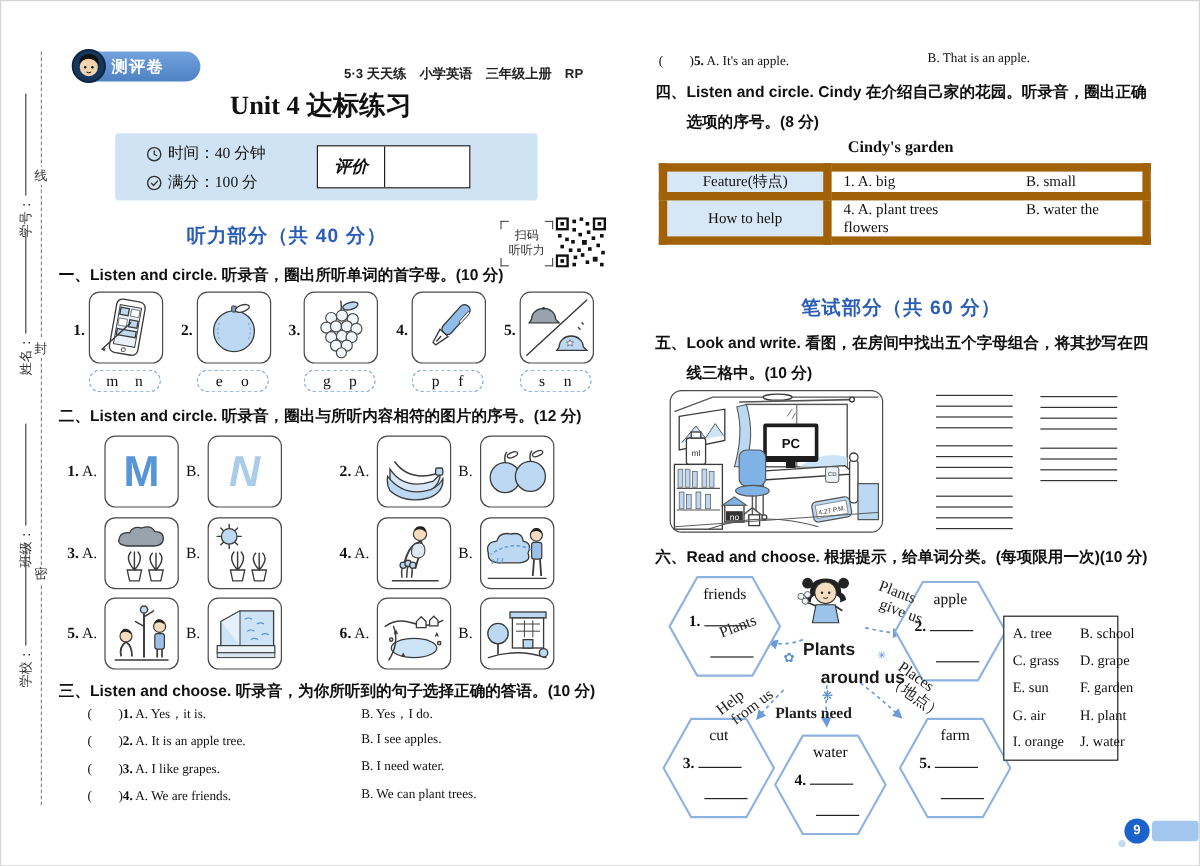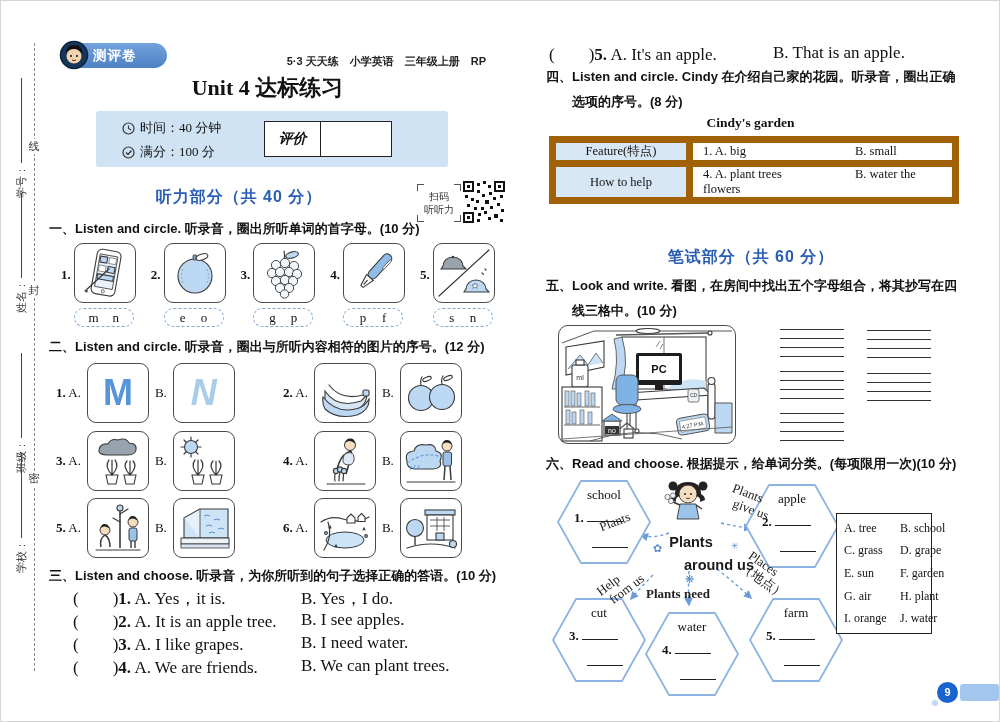--- a/index.html
+++ b/index.html
@@ -54,21 +54,21 @@
   .s1unit { display:flex; }
   .s1num { font-family:"Liberation Serif", serif; font-weight:bold; font-size:13px; margin:24px 3px 0 0; }
   .s1col { width:64px; }
   .lpill { margin-top:5px; width:60px; height:19px; border:1.6px dashed #7fa8d9; border-radius:11px;
     display:flex; align-items:center; justify-content:space-evenly; font-family:"Liberation Serif", serif; font-size:13px; }
   .s2item { display:flex; align-items:center; gap:6px; }
   .s2lab { font-family:"Liberation Serif", serif; font-size:13px; white-space:nowrap; }
   .bigletter { font:bold 36px "Liberation Sans", sans-serif; color:#5795d8; }
   .bigletter.lt { color:#a9cce9; font-style:italic; }
 
-  .opt-line { position:absolute; font-family:"Liberation Serif", serif; font-size:17px; white-space:nowrap; }
+  .opt-line { position:absolute; font-family:"Liberation Serif", serif; font-size:11px; white-space:nowrap; }
   .opt-line b { font-family:"Liberation Serif", serif; }
 
   
   .gtable { border-collapse:collapse; font-family:"Liberation Serif", serif; font-size:12.5px; }
   .gtable td { border:7px solid #a16207; height:24px; }
   .gtable { border:1.5px solid #222; }
   .gtable .lab { width:137px; text-align:center; background:#d8e7f6; }
   .gtable .opts { width:266px; padding-left:10px; }
   .gtable .opts .oa { display:inline-block; width:152px; }
 
@@ -638,21 +638,21 @@
       <path d="M112,104 Q100,116 90,128" marker-end="url(#ah)"></path>
       <path d="M148,100 Q147,118 148,134" marker-end="url(#ah)"></path>
       <path d="M176,98 Q194,112 210,127" marker-end="url(#ah)"></path>
     </g>
   </svg>
 
   <div class="hex" style="left:555px; top:478px">
     <svg viewBox="0 0 96 86">
         <polygon points="25,2 71,2 94,43 71,84 25,84 2,43" fill="#fff" stroke="#8fb3e0" stroke-width="1.8" stroke-linejoin="round"></polygon>
       </svg>
-    <div class="hword">school</div>
+    <div class="hword">friends</div>
     <div class="hrow" style="top:30px; left:18px"><b>1.</b> <span class="hblank"></span></div>
     <div class="hrow" style="top:56px; left:36px"><span class="hblank"></span></div>
   </div>
   <div class="hex" style="left:743px; top:482px">
     <svg viewBox="0 0 96 86">
         <polygon points="25,2 71,2 94,43 71,84 25,84 2,43" fill="#fff" stroke="#8fb3e0" stroke-width="1.8" stroke-linejoin="round"></polygon>
       </svg>
     <div class="hword">apple</div>
     <div class="hrow" style="top:30px; left:18px"><b>2.</b> <span class="hblank"></span></div>
     <div class="hrow" style="top:56px; left:36px"><span class="hblank"></span></div>

